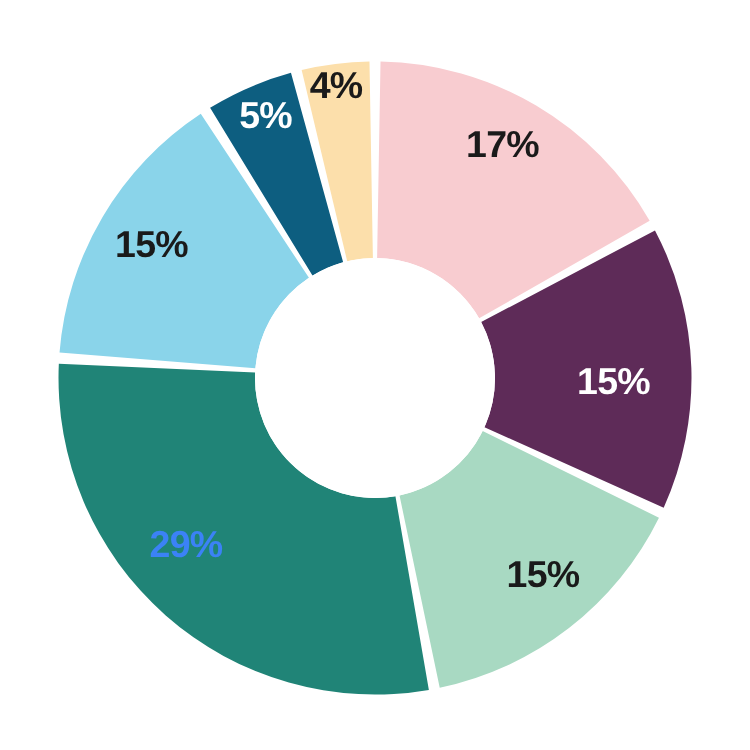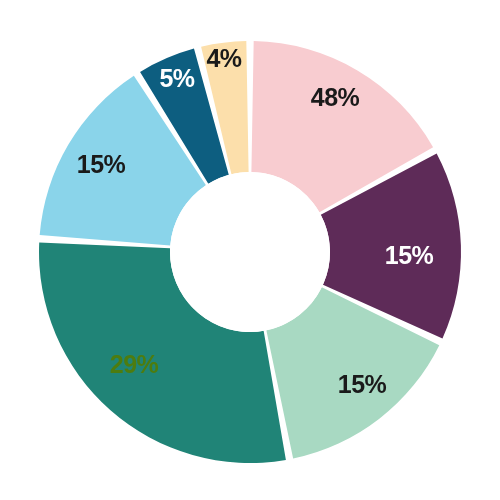--- a/index.html
+++ b/index.html
@@ -30,21 +30,21 @@
         <path d="M 436.65 153.59 A 211 211 0 0 1 442.46 338.49 L 322.97 284.79 A 80 80 0 0 0 320.77 214.69 Z" fill="#5e2b58"></path>
         <path d="M 439.32 345.16 A 211 211 0 0 1 293.15 458.54 L 266.36 330.31 A 80 80 0 0 0 321.78 287.32 Z" fill="#a8d9c2"></path>
         <path d="M 285.91 459.92 A 211 211 0 0 1 39.22 242.43 L 170.08 248.37 A 80 80 0 0 0 263.62 330.83 Z" fill="#208477"></path>
         <path d="M 39.68 235.08 A 211 211 0 0 1 133.85 75.85 L 205.96 185.21 A 80 80 0 0 0 170.26 245.58 Z" fill="#8ad4ea"></path>
         <path d="M 140.07 71.90 A 211 211 0 0 1 193.97 48.58 L 228.76 174.87 A 80 80 0 0 0 208.32 183.72 Z" fill="#0d5e80"></path>
         <path d="M 201.10 46.74 A 211 211 0 0 1 246.32 41.03 L 248.60 172.01 A 80 80 0 0 0 231.46 174.18 Z" fill="#fcdfab"></path>
       </g>
     <circle id="donut-hole" cx="250" cy="252" r="80" fill="#ffffff"></circle>
   </svg>
   <div id="labels-layer">
-      <div class="slice-label" style="left: 335px; top: 97px; color: rgb(26, 26, 26);">48%</div>
+      <div class="slice-label" style="left: 335px; top: 97px; color: rgb(26, 26, 26);">17%</div>
       <div class="slice-label" style="left: 409px; top: 255px; color: rgb(255, 255, 255);">15%</div>
       <div class="slice-label" style="left: 362px; top: 384px; color: rgb(26, 26, 26);">15%</div>
-      <div class="slice-label" style="left: 134px; top: 364px; color: #4d7c0f; text-align: right;">29%</div>
+      <div class="slice-label" style="left: 124px; top: 364px; color: #3b82f6; text-align: right;">29%</div>
       <div class="slice-label" style="left: 101px; top: 164px; color: rgb(26, 26, 26);">15%</div>
       <div class="slice-label" style="left: 177px; top: 78px; color: rgb(255, 255, 255);">5%</div>
       <div class="slice-label" style="left: 224px; top: 58px; color: rgb(26, 26, 26);">4%</div>
     </div>
 </div>
 
 </body></html>

